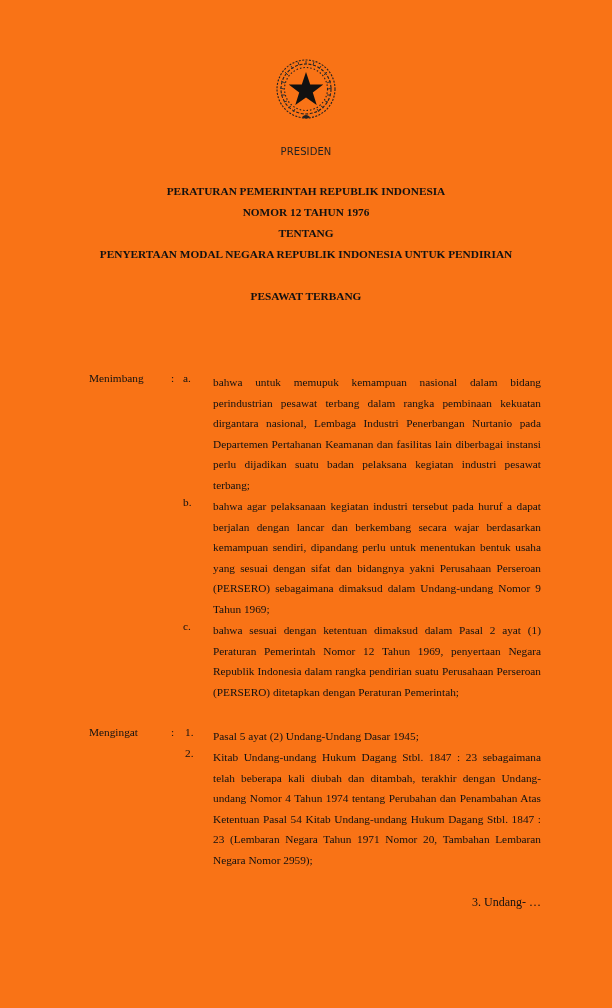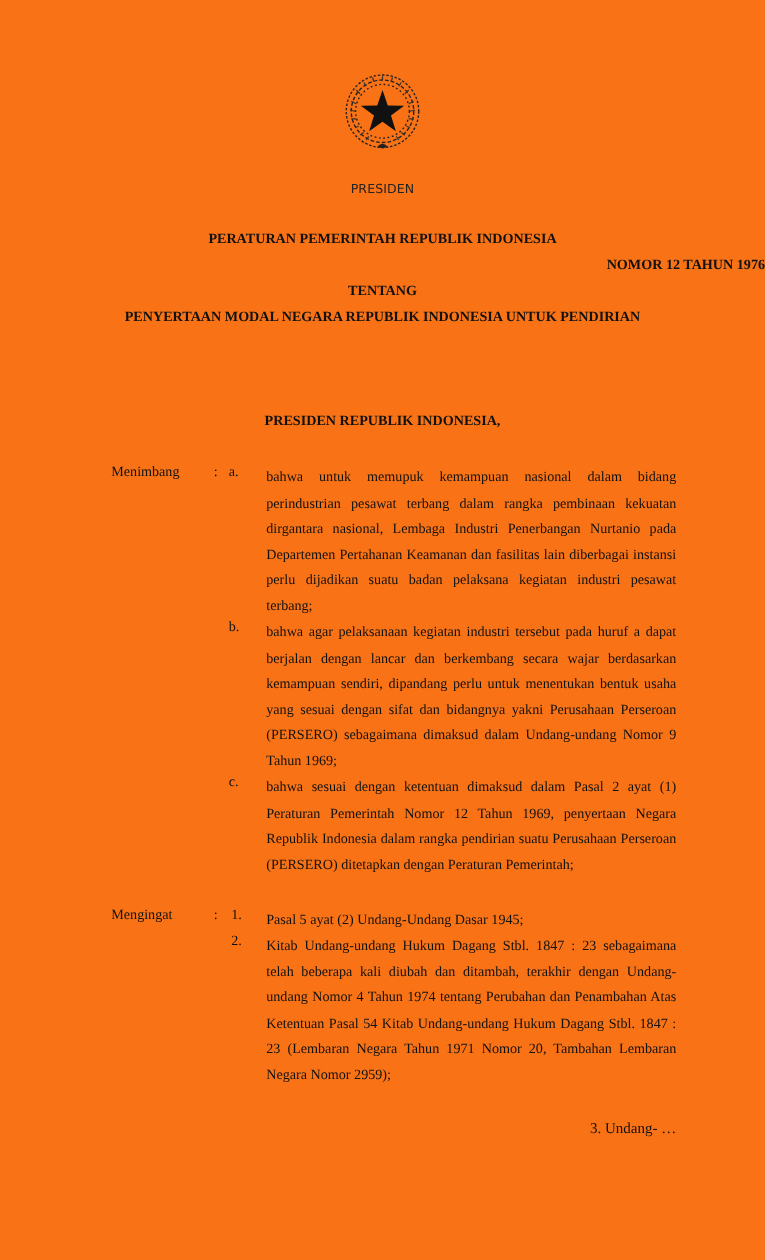--- a/index.html
+++ b/index.html
@@ -6,21 +6,21 @@
   body { width: 612px; height: 1008px; position: relative; overflow: hidden; color: #111; }
   .page { position: absolute; left: 0; top: 0; width: 612px; height: 1008px; background: #f97316; }
   .emblem { position: absolute; left: 271px; top: 55px; width: 70px; height: 70px; }
   .emblem svg { width: 70px; height: 70px; display: block; }
   .presiden-head { position: absolute; left: 0; width: 612px; text-align: center;
     font-family: "DejaVu Sans", sans-serif; font-size: 10px; letter-spacing: 0.1px; color: #222; }
   .ph1 { top: 146px; }
   .ph2 { top: 160px; }
   .title { position: absolute; left: 0; width: 612px; text-align: center;
     font-family: "Liberation Serif", serif; font-weight: bold; font-size: 11.3px; color: #111; }
-  .t0 { top: 185px; } .t1 { top: 206px; text-align: right; } .t2 { top: 227px; }
+  .t0 { top: 185px; } .t1 { top: 206px; } .t2 { top: 227px; }
   .t3 { top: 248px; } .t4 { top: 269px; } .t5 { top: 290px; }
   .preamble { position: absolute; left: 0; width: 612px; text-align: center; top: 331px;
     font-family: "Liberation Serif", serif; font-weight: bold; font-size: 11.3px; }
   .section { position: absolute; left: 0; width: 612px;
     font-family: "Liberation Serif", serif; font-size: 11.3px; color: #111; }
   .sec-label { position: absolute; left: 89px; top: 0; }
   .sec-colon { position: absolute; left: 171px; top: 0; }
   .item { position: absolute; left: 0; width: 612px; }
   .item-marker { position: absolute; left: 183px; top: 0; }
   .item-marker.num { left: 185px; }
@@ -52,22 +52,22 @@
       <polygon fill="#111" points="35,17 39.2,29.4 52.3,29.6 41.8,37.4 45.7,50 35,42.4 24.3,50 28.2,37.4 17.7,29.6 30.8,29.4"></polygon>
     </svg>
   </div>
 
   <div class="presiden-head ph1">PRESIDEN</div>
 
   <div class="title t0">PERATURAN PEMERINTAH REPUBLIK INDONESIA</div>
   <div class="title t1">NOMOR 12 TAHUN 1976</div>
   <div class="title t2">TENTANG</div>
   <div class="title t3">PENYERTAAN MODAL NEGARA REPUBLIK INDONESIA UNTUK PENDIRIAN</div>
+  <div class="title t5">PESAWAT TERBANG</div>
 
-  <div class="preamble">PRESIDEN REPUBLIK INDONESIA,</div>
 
   <div class="section menimbang">
     <span class="sec-label">Menimbang</span>
     <span class="sec-colon">:</span>
 
     <div class="item" style="top:0px;">
       <span class="item-marker">a.</span>
       <p class="item-text">bahwa untuk memupuk kemampuan nasional dalam bidang perindustrian pesawat terbang dalam rangka pembinaan kekuatan dirgantara nasional, Lembaga Industri Penerbangan Nurtanio pada Departemen Pertahanan Keamanan dan fasilitas lain diberbagai instansi perlu dijadikan suatu badan pelaksana kegiatan industri pesawat terbang;</p>
     </div>
     <div class="item" style="top:124px;">

